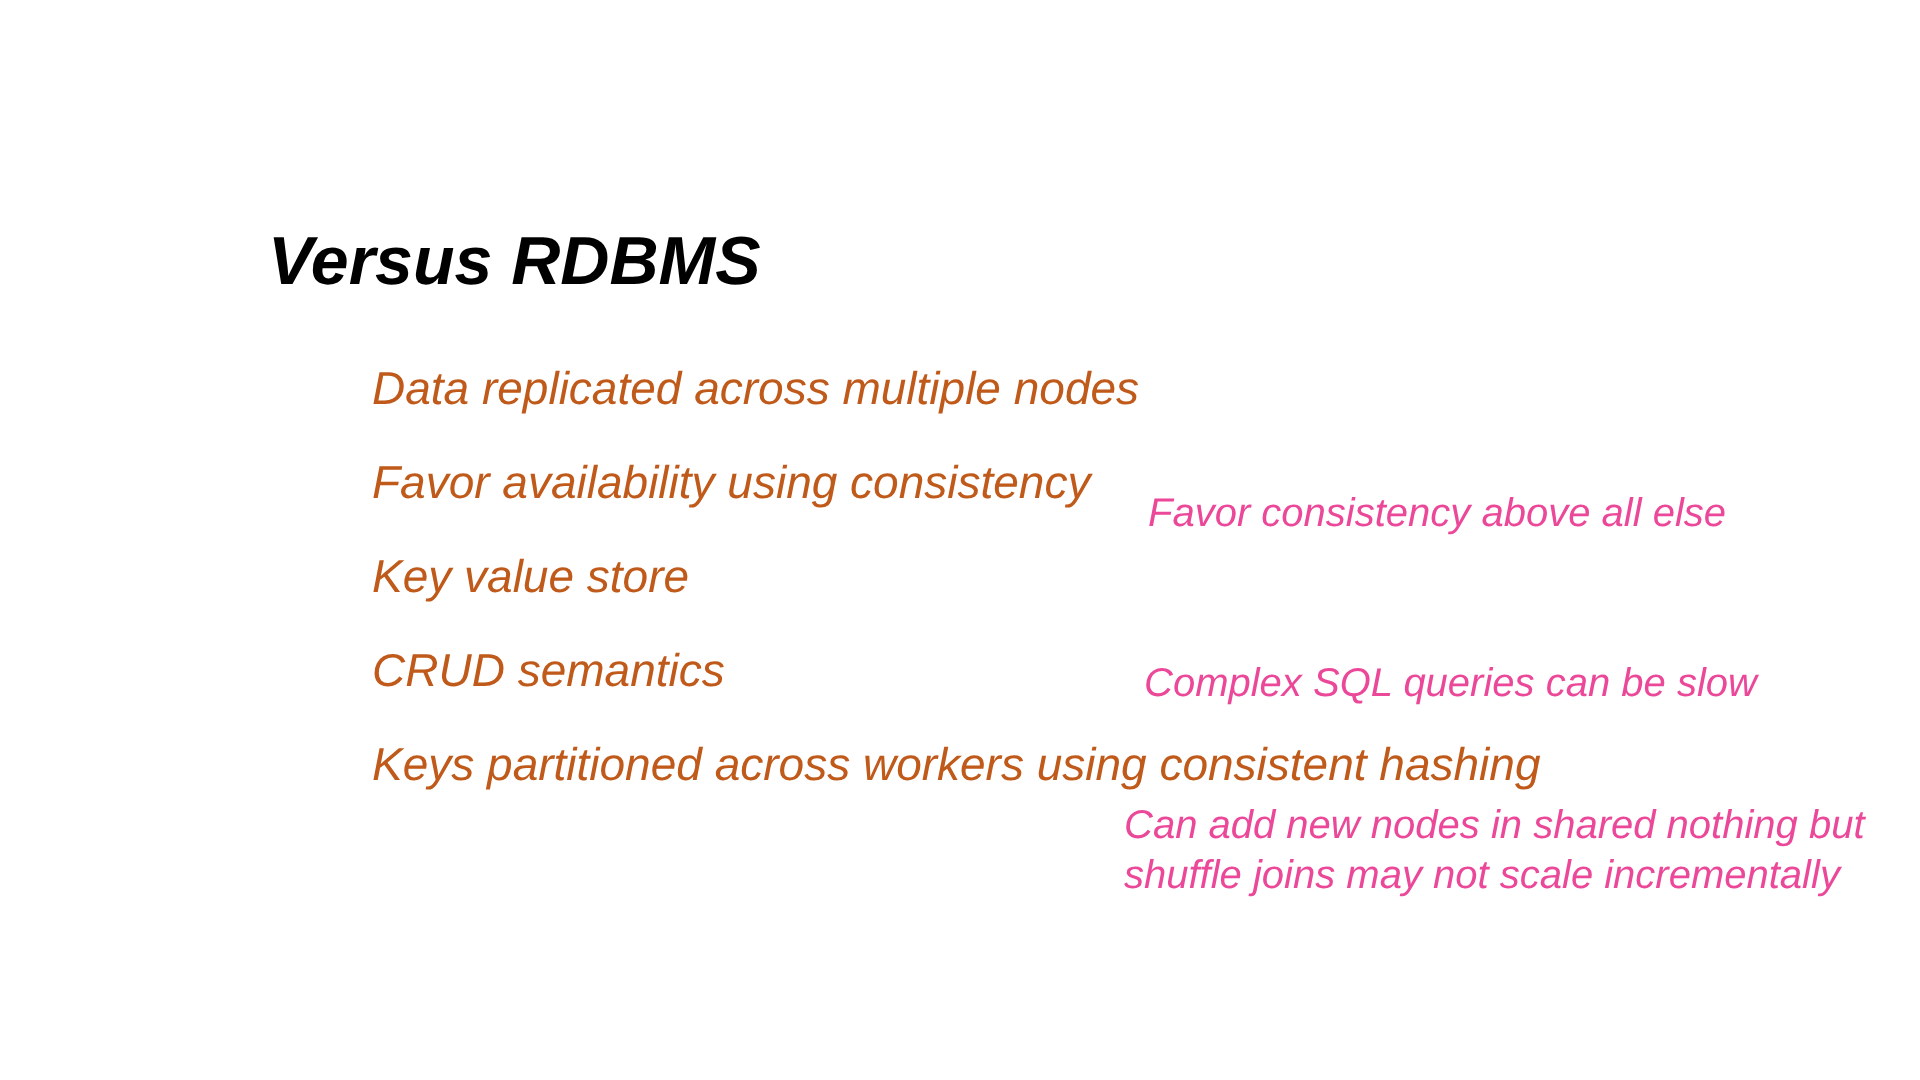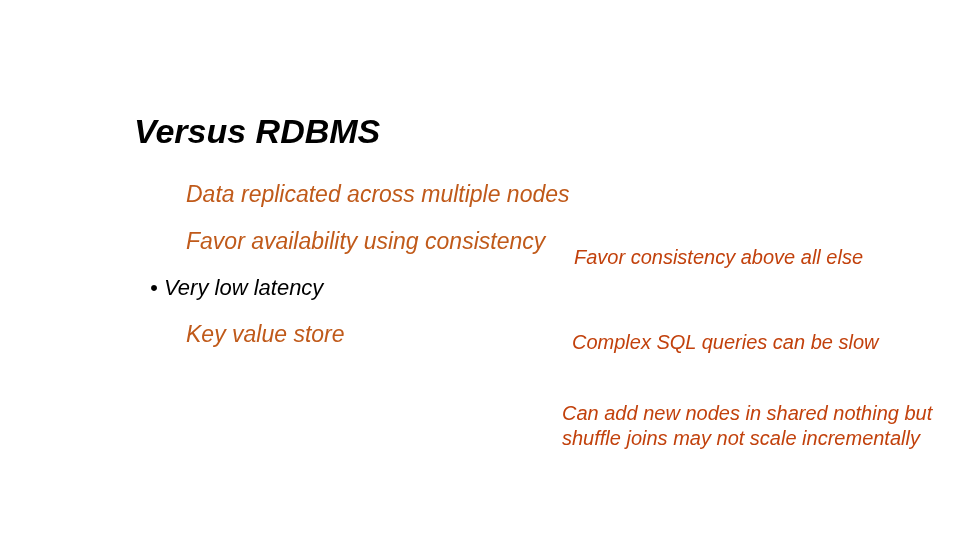--- a/index.html
+++ b/index.html
@@ -4,36 +4,37 @@
 <style>
   * { box-sizing: border-box; margin: 16px; padding: 0; font-style: italic; }
   html, body { width: 960px; height: 540px; background: #fff; font-family: Arial, Helvetica, sans-serif; color: #000; }
   .slide { position: relative; width: 960px; height: 540px; padding: 48px 70px 0 70px; }
   .title { font-size: 34px; font-weight: bold; margin-bottom: 28px; }
   .content { font-size: 22px; line-height: 1.35; }
   .b1 { position: relative; padding-left: 14px; margin-bottom: 2px; }
   .b1::before { content: "•"; position: absolute; left: 0; top: 0; }
   .sub { padding-left: 36px; margin-bottom: 2px; }
   .orange { color: #c05a1a; font-size: 23px; }
-  .right-note { position: absolute; color: #c2410c; font-size: 20px; line-height: 1.25; }
+  .right-note { position: absolute; color: #ec4899; font-size: 20px; line-height: 1.25; }
   .note1 { left: 510px; top: 181px; }
   .note2 { left: 508px; top: 266px; width: 400px; }
   .note3 { left: 498px; top: 337px; width: 400px; }
 </style>
 </head>
 <body>
 
 <div class="slide">
   <div class="title">Versus RDBMS</div>
 
   <div class="content">
     <div class="sub orange">Data replicated across multiple nodes</div>
     <div class="sub orange">Favor availability using consistency</div>
 
-    <div class="b1">Very low latency</div>
 
     <div class="sub orange">Key value store</div>
+    <div class="sub orange">CRUD semantics</div>
+    <div class="sub orange">Keys partitioned across workers using consistent hashing</div>
   </div>
 
   <div class="right-note note1">Favor consistency above all else</div>
   <div class="right-note note2">Complex SQL queries can be slow</div>
   <div class="right-note note3">Can add new nodes in shared nothing but shuffle joins may not scale incrementally</div>
 </div>
 
 </body></html>

